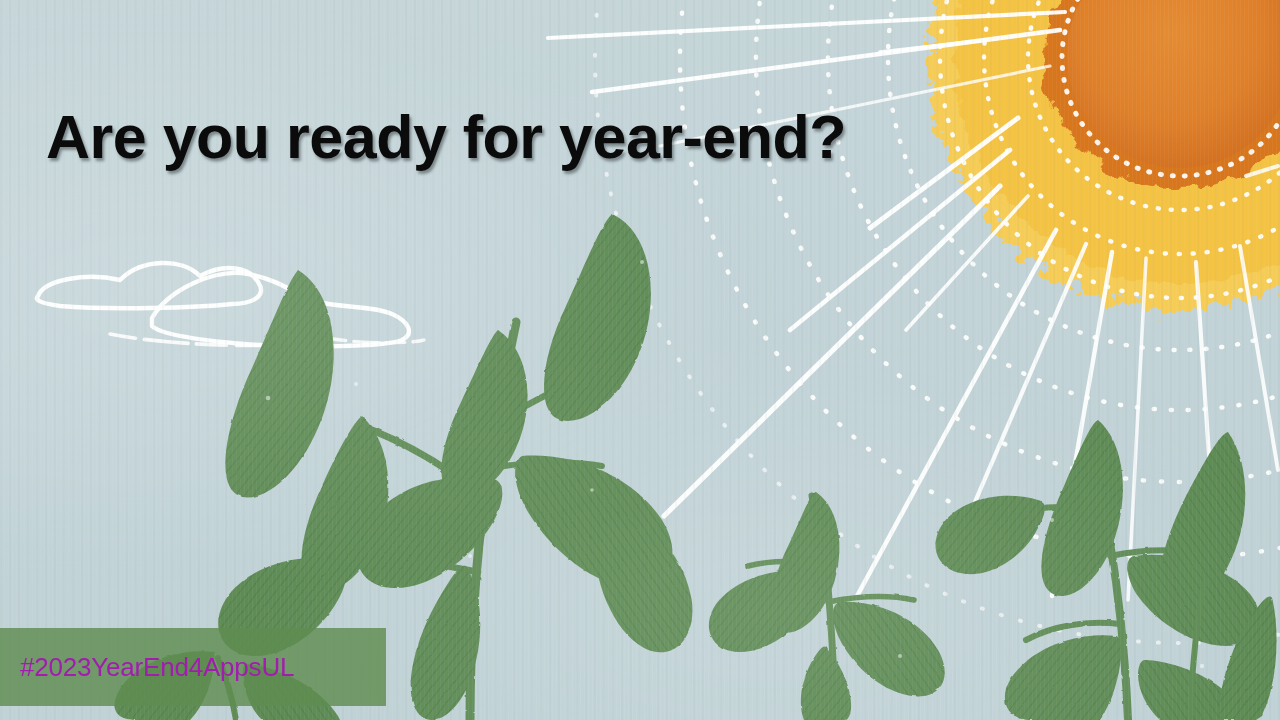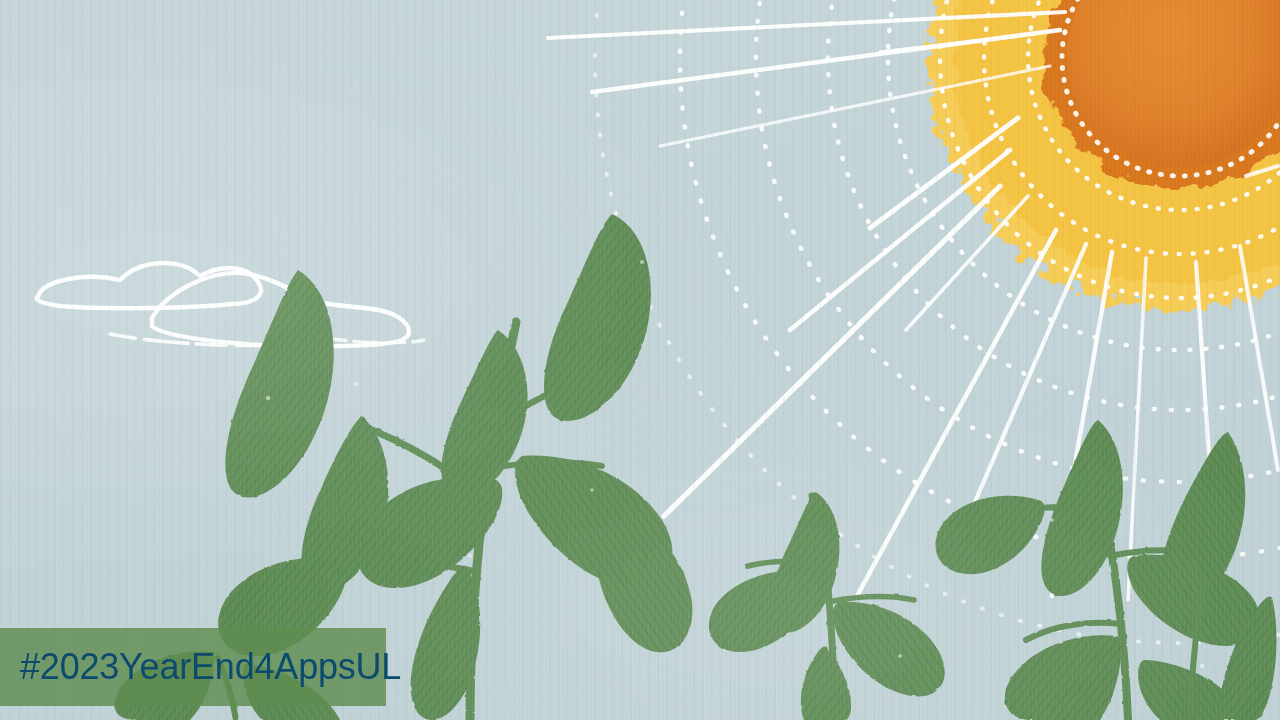--- a/index.html
+++ b/index.html
@@ -79,22 +79,22 @@
     left: 0;
     top: 628px;
     width: 386px;
     height: 78px;
     background: rgba(95,140,80,0.82);
     display: flex;
     align-items: center;
   }
   .hashtag-text {
     margin-left: 20px;
-    font-size: 36px;
-    color: #0c4a6e;
+    font-size: 26px;
+    color: #a21caf;
     letter-spacing: -0.2px;
     white-space: nowrap;
   }
 </style>
 </head>
 <body>
 
 <div id="slide">
 
   <svg id="slide-svg" viewBox="0 0 1280 720">
@@ -405,19 +405,20 @@
         <circle cx="268" cy="398" r="2.3"></circle>
       <circle cx="1052" cy="520" r="2"></circle>
         <circle cx="1202" cy="666" r="2.2"></circle>
       <circle cx="900" cy="656" r="2"></circle>
         <circle cx="592" cy="490" r="1.8"></circle>
     </g>
   </svg>
 
   <div class="paper-wash"></div>
 
+  <div class="headline">Are you ready for year-end?</div>
 
 
   <div class="hashtag-banner">
     <span class="hashtag-text">#2023YearEnd4AppsUL</span>
   </div>
 
 </div>
 
 </body></html>

